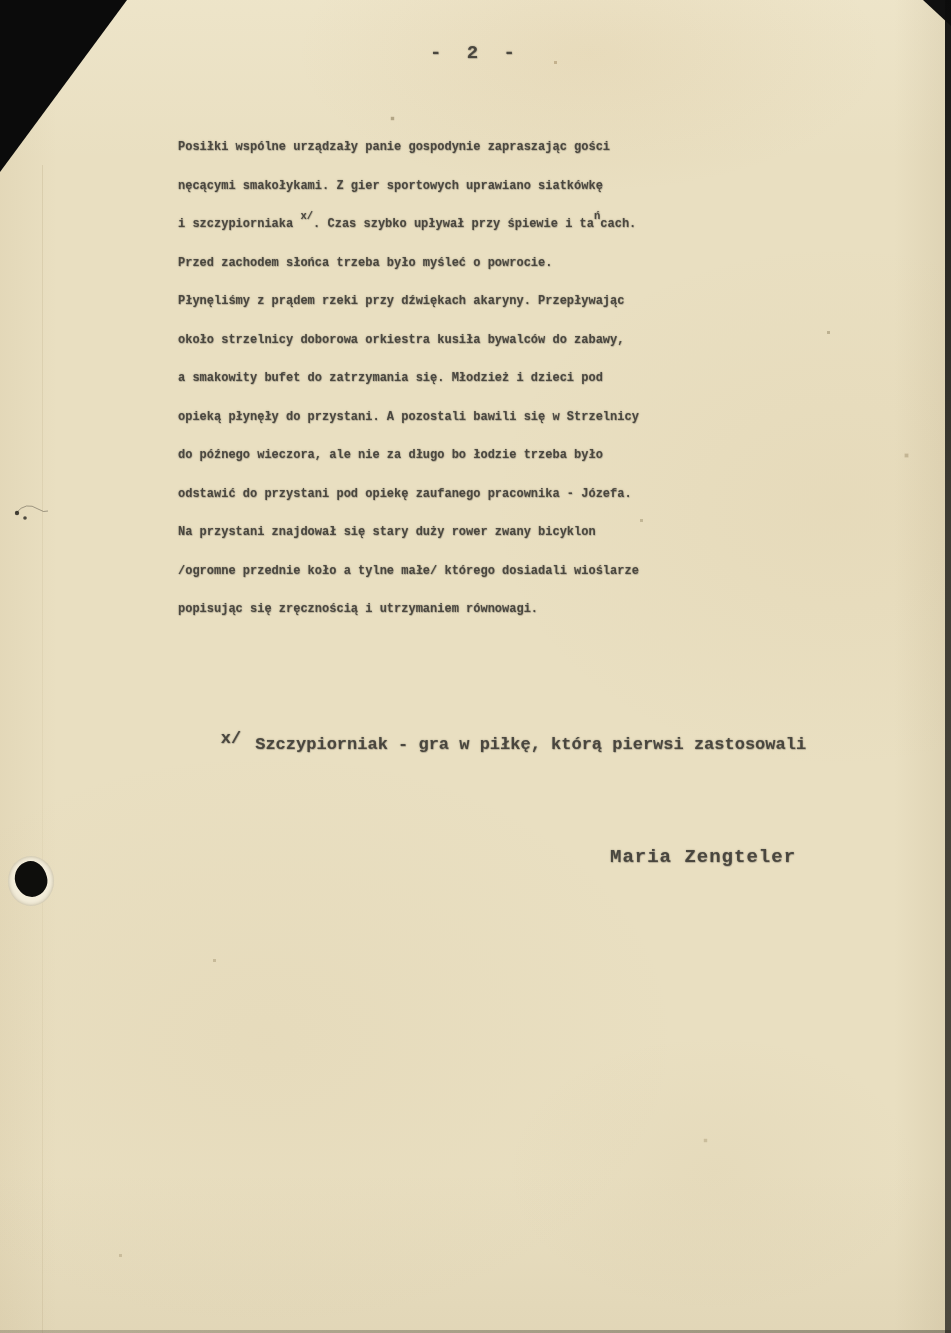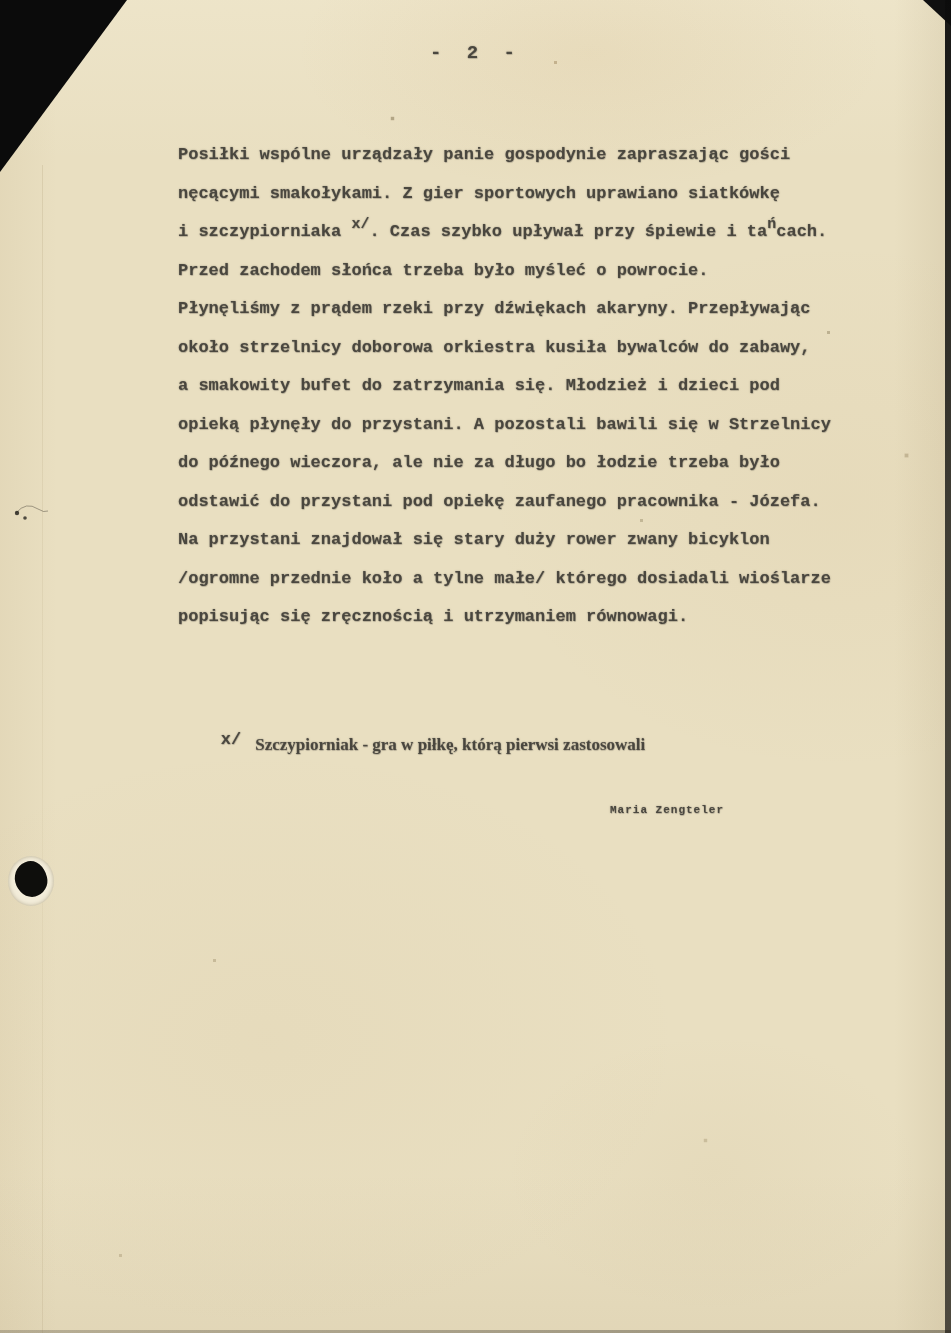--- a/index.html
+++ b/index.html
@@ -22,35 +22,35 @@
   .ink{
     color:rgba(64,61,55,0.88);
     text-shadow:0 0 1.5px rgba(64,61,55,0.55), 0.5px 0.5px 0 rgba(64,61,55,0.18);
     font-weight:700;
   }
   .page-number{
     position:absolute;left:430px;top:42px;
     font-size:19px;letter-spacing:7px;white-space:pre;
   }
   .body-text{
-    position:absolute;left:178px;top:136px;width:660px;
-    font-size:17px;line-height:38.5px;white-space:pre;
+    position:absolute;left:178px;top:128px;width:660px;
+    font-size:12px;line-height:38.5px;white-space:pre;
   }
   .tline{height:38.5px;}
   .sup{position:relative;top:-8px;font-size:0.88em;}
   .footnote{
     position:absolute;left:180px;top:686px;
     font-size:17px;line-height:39px;white-space:pre;
   }
   .footnote .marker{position:relative;top:-6px;margin-right:14px;}
-  .footnote .fline{margin-left:36px;font-family:Liberation Serif, serif;}
+  .footnote .fline{margin-left:36px;}
   .footnote .fline.first{display:inline;margin-left:0;}
   .signature{
-    position:absolute;left:610px;top:804px;
-    font-size:11px;letter-spacing:1px;white-space:pre;
+    position:absolute;left:610px;top:846px;
+    font-size:19px;letter-spacing:1px;white-space:pre;
   }
   
   .corner-tl{
     position:absolute;left:0;top:0;width:140px;height:195px;
     background:#0b0b0b;
     clip-path:polygon(0 0, 127px 0, 0 172px);
   }
   .corner-tr{
     position:absolute;right:0;top:0;width:50px;height:30px;
     background:#101010;

